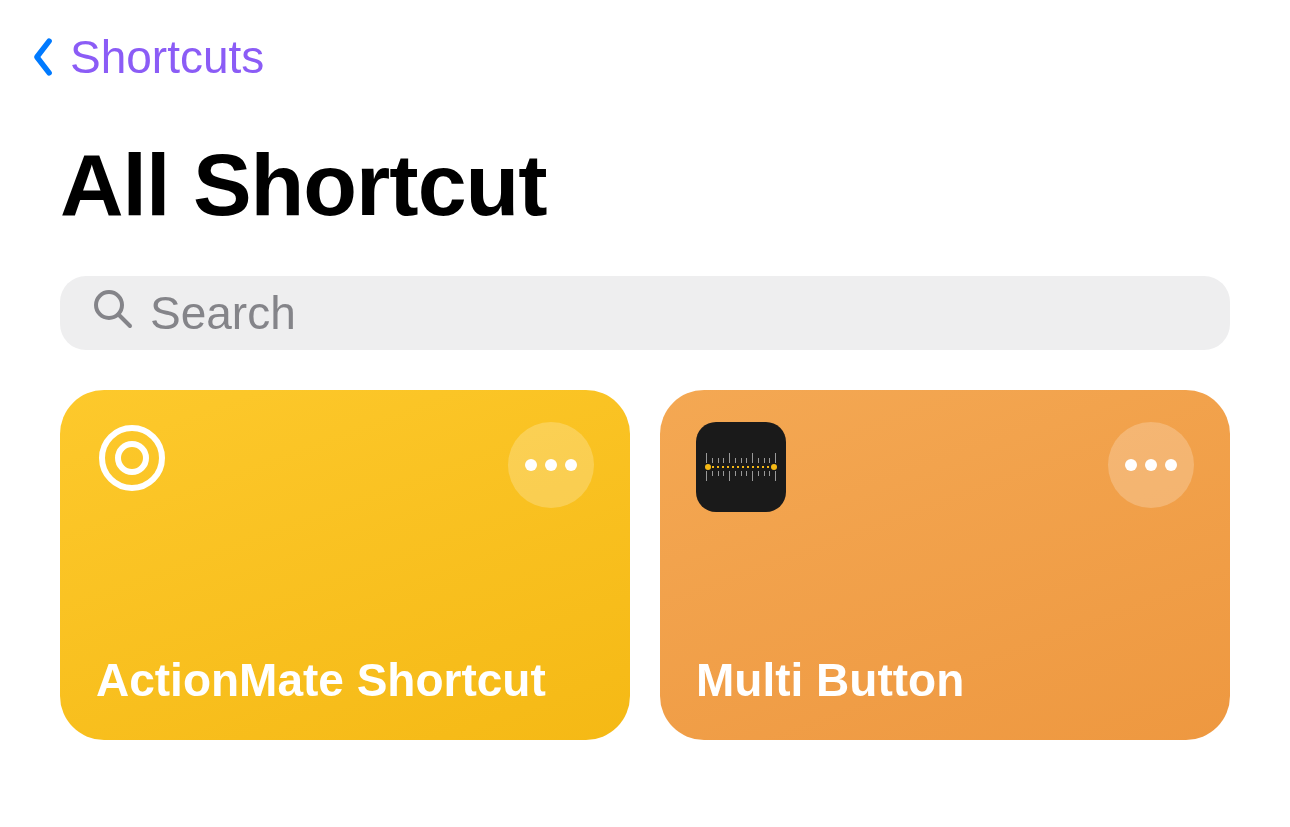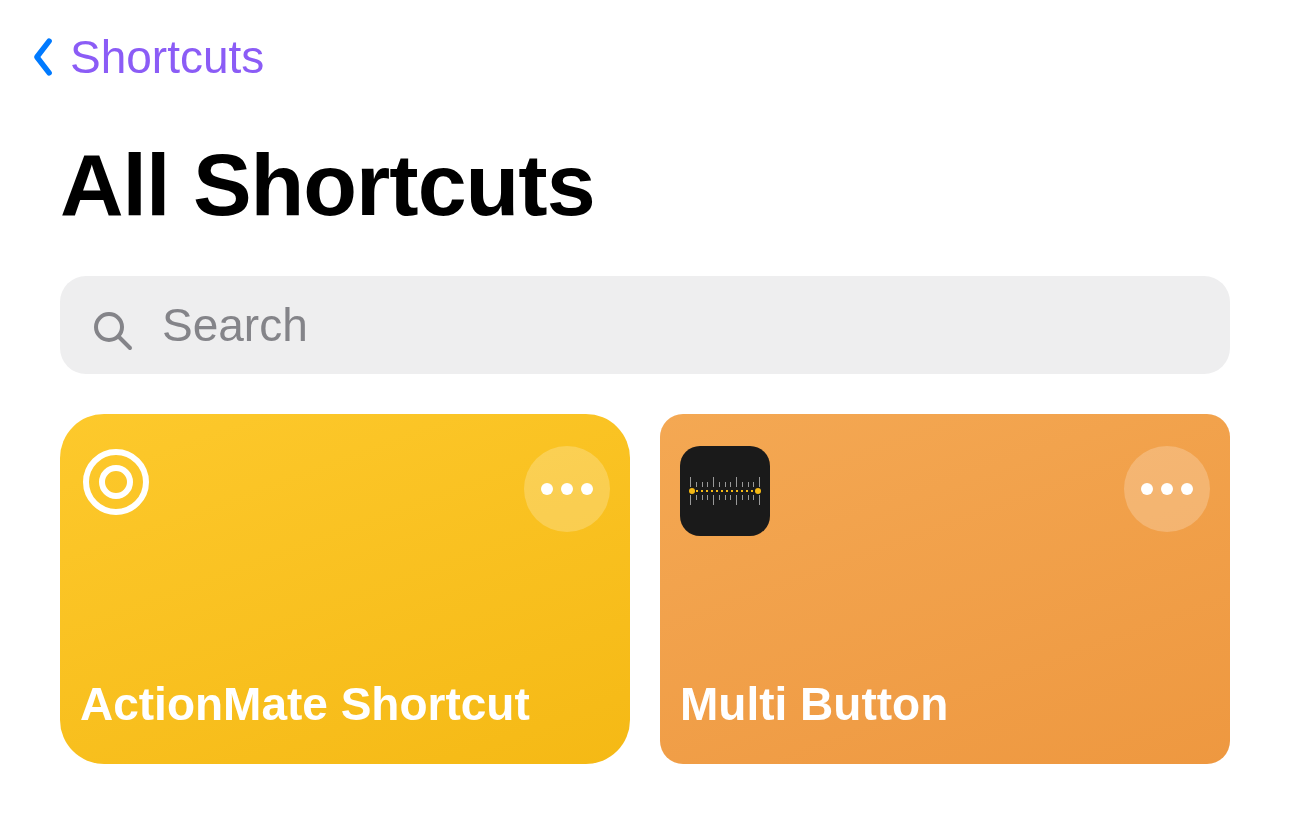--- a/index.html
+++ b/index.html
@@ -84,23 +84,23 @@
       font-weight: 700;
       color: #000;
       padding: 30px 60px 30px 60px;
       letter-spacing: -1px;
     }
     .search-container {
       margin: 10px 60px 40px 60px;
       background: #EEEEEF;
       border-radius: 26px;
       display: flex;
-      align-items: flex-end;
-      padding: 22px 30px;
-      gap: 28px;
+      align-items: flex-start;
+      padding: 10px 30px;
+      gap: 16px;
     }
     .search-icon {
       width: 44px;
       height: 44px;
       flex-shrink: 0;
     }
     .search-icon svg {
       width: 100%;
       height: 100%;
     }
@@ -117,35 +117,34 @@
       color: #848489;
     }
     .shortcuts-grid {
       display: flex;
       gap: 30px;
       padding: 0 60px;
     }
     .shortcut-card {
       flex: 1;
       border-radius: 44px;
-      padding: 32px 20px;
+      padding: 32px 36px;
       min-height: 350px;
       display: flex;
       flex-direction: column;
       justify-content: space-between;
       position: relative;
       color: #fff;
       gap: 23px;
     }
     .card-yellow {
       background: linear-gradient(160deg, #FDC92C 0%, #F5B915 100%);
     }
     .card-orange {
       background: linear-gradient(160deg, #F4A853 0%, #EE9840 100%);
-      border-radius: 23px;
     }
     .card-top {
       display: flex;
       justify-content: space-between;
       align-items: flex-start;
     }
     .card-icon-circle {
       width: 72px;
       height: 72px;
       display: flex;
@@ -226,21 +225,21 @@
   <div class="nav-left">
     <div class="back-chevron">
       <svg viewBox="0 0 18 32" width="22" height="40">
         <polyline points="14,3 4,16 14,29"></polyline>
       </svg>
     </div>
     <span class="back-label">Shortcuts</span>
   </div>
 </div>
 
-<h1 class="page-title">All Shortcuts</h1>
+<h1 class="page-title">All Shortcut</h1>
 
 <div class="search-container">
   <div class="search-icon">
     <svg viewBox="0 0 44 44">
       <circle cx="19" cy="19" r="13" stroke="#848489" stroke-width="4" fill="none"></circle>
       <line x1="29" y1="29" x2="40" y2="40" stroke="#848489" stroke-width="4" stroke-linecap="round"></line>
     </svg>
   </div>
   <input type="text" class="search-input" placeholder="Search" style="">
 </div>

